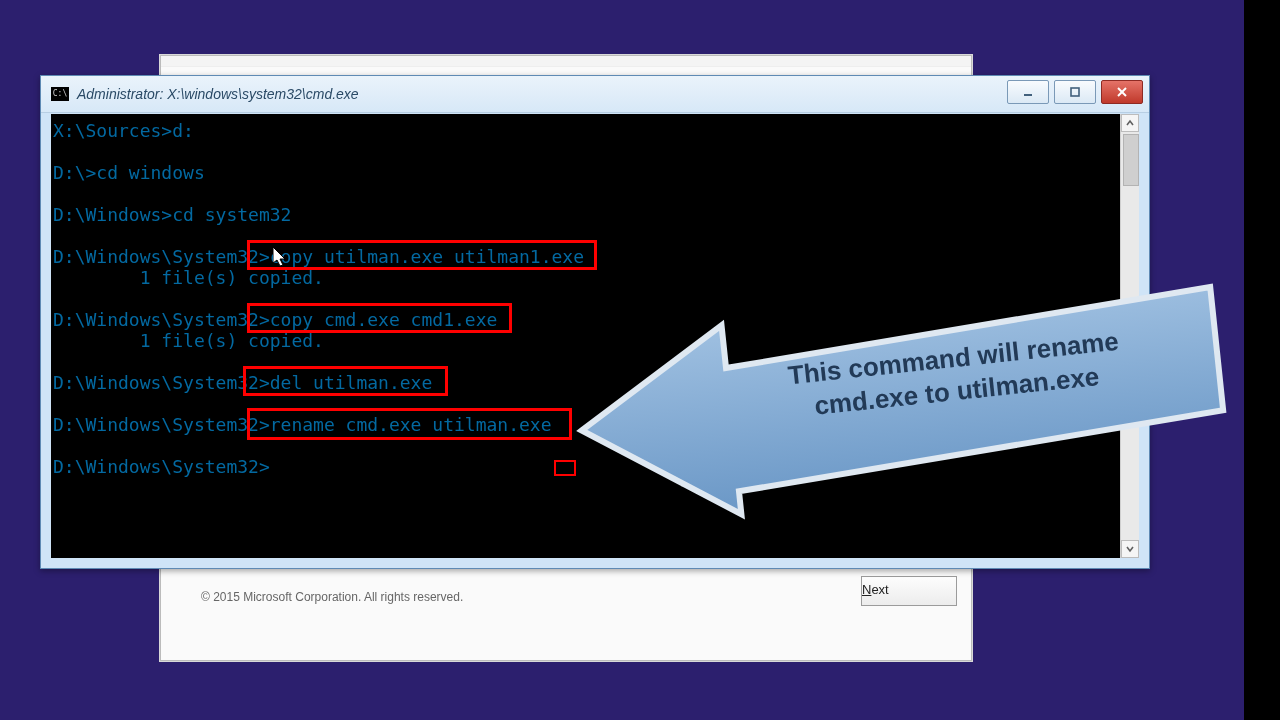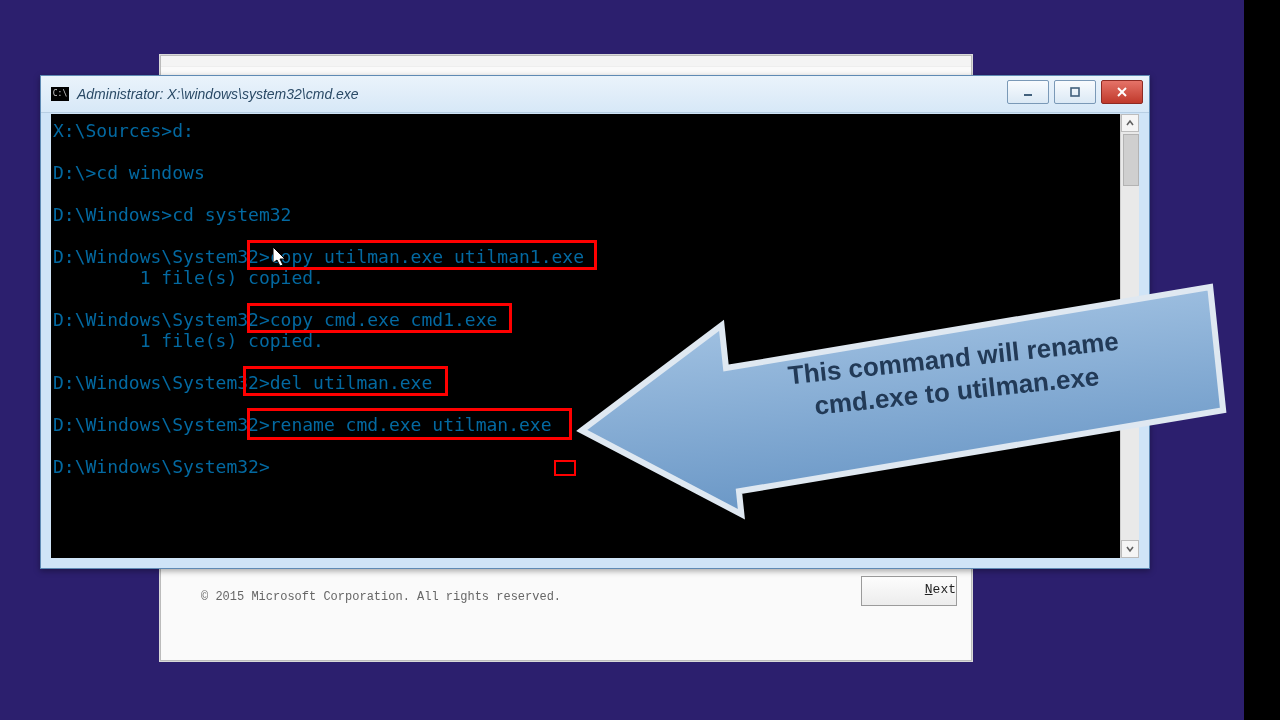--- a/index.html
+++ b/index.html
@@ -3,23 +3,23 @@
 <meta charset="utf-8">
 <style>
   html,body{margin:0;padding:0;width:1280px;height:720px;overflow:hidden;font-family:"Segoe UI",Tahoma,sans-serif;}
   body{background:#2c1f6e;}
   
   .stage{position:absolute;left:0;top:0;width:1244px;height:720px;background:#2c1f6e;}
   .pillar{position:absolute;left:1244px;top:0;width:36px;height:720px;background:#000;}
   
   .dlg{position:absolute;left:160px;top:55px;width:810px;height:604px;background:#fafafa;border:1px solid #bbb;box-shadow:0 0 0 1px #d9d9d9;}
   .dlg-top{height:10px;background:#f4f4f4;border-bottom:1px solid #eee;}
-  .dlg-footer{position:absolute;left:0;bottom:0;width:100%;height:92px;font-family:Liberation Mono, monospace;}
+  .dlg-footer{position:absolute;left:0;bottom:0;width:100%;height:92px;}
   .copyright{position:absolute;left:40px;top:22px;font-size:12px;color:#666;}
-  .next-btn{position:absolute;right:14px;top:8px;width:94px;height:28px;background:linear-gradient(#fdfdfd,#ececec);border:1px solid #9b9b9b;text-align:right;line-height:26px;font-size:13px;color:#222;}
+  .next-btn{position:absolute;right:14px;top:8px;width:94px;height:28px;background:linear-gradient(#fdfdfd,#ececec);border:1px solid #9b9b9b;text-align:left;line-height:26px;font-size:13px;color:#222;}
   .next-btn u{text-decoration:underline;}
   
   .cmdwin{position:absolute;left:40px;top:75px;width:1108px;height:492px;background:#cfe4f7;border:1px solid #5e8ab4;box-shadow:0 2px 6px rgba(0,0,0,.35);}
   .titlebar{height:36px;background:linear-gradient(#eaf3fb,#d7e8f7);border-bottom:1px solid #b7cee3;position:relative;display:flex;align-items:center;padding-left:10px;}
   .titlebar .icon{width:18px;height:14px;background:#000;margin-right:8px;display:flex;align-items:center;justify-content:center;font-size:8px;color:#ccc;font-family:Consolas,monospace;line-height:1;}
   .titlebar .ttl{font-size:14px;color:#2a4a66;font-style:italic;}
   .winbtns{position:absolute;right:6px;top:4px;display:flex;gap:5px;}
   .wb{width:40px;height:22px;border:1px solid #7a99b7;background:linear-gradient(#f8fbfe,#dbe9f5);border-radius:2px;display:flex;align-items:center;justify-content:center;}
   .wb.close{background:linear-gradient(#e57368,#c0392b);border-color:#8e2a23;}
   .wb svg{display:block;}

